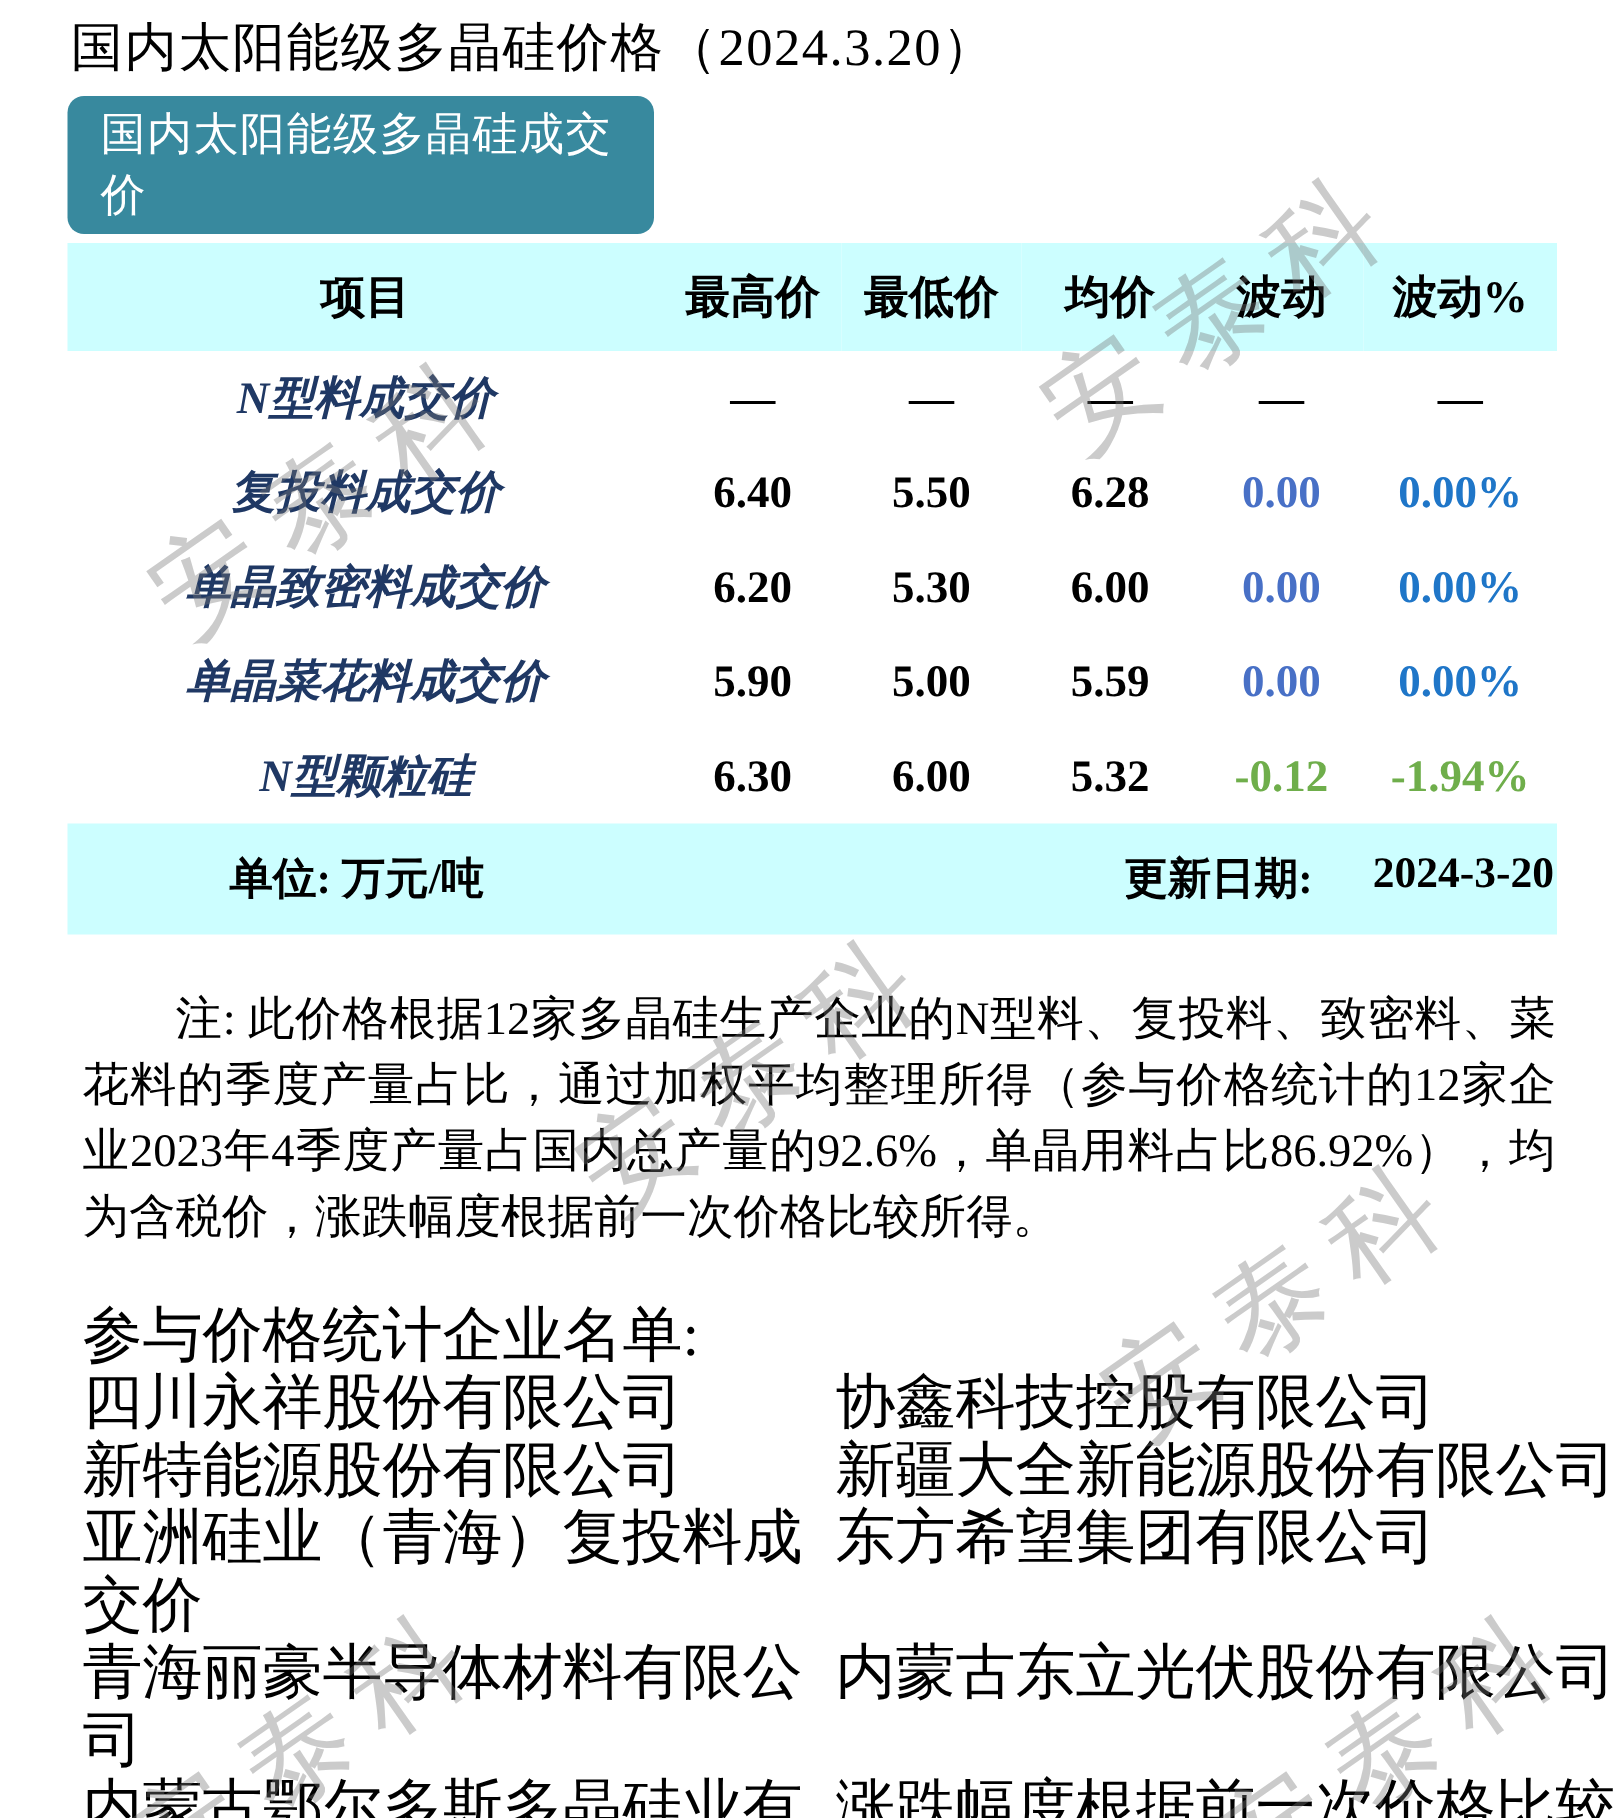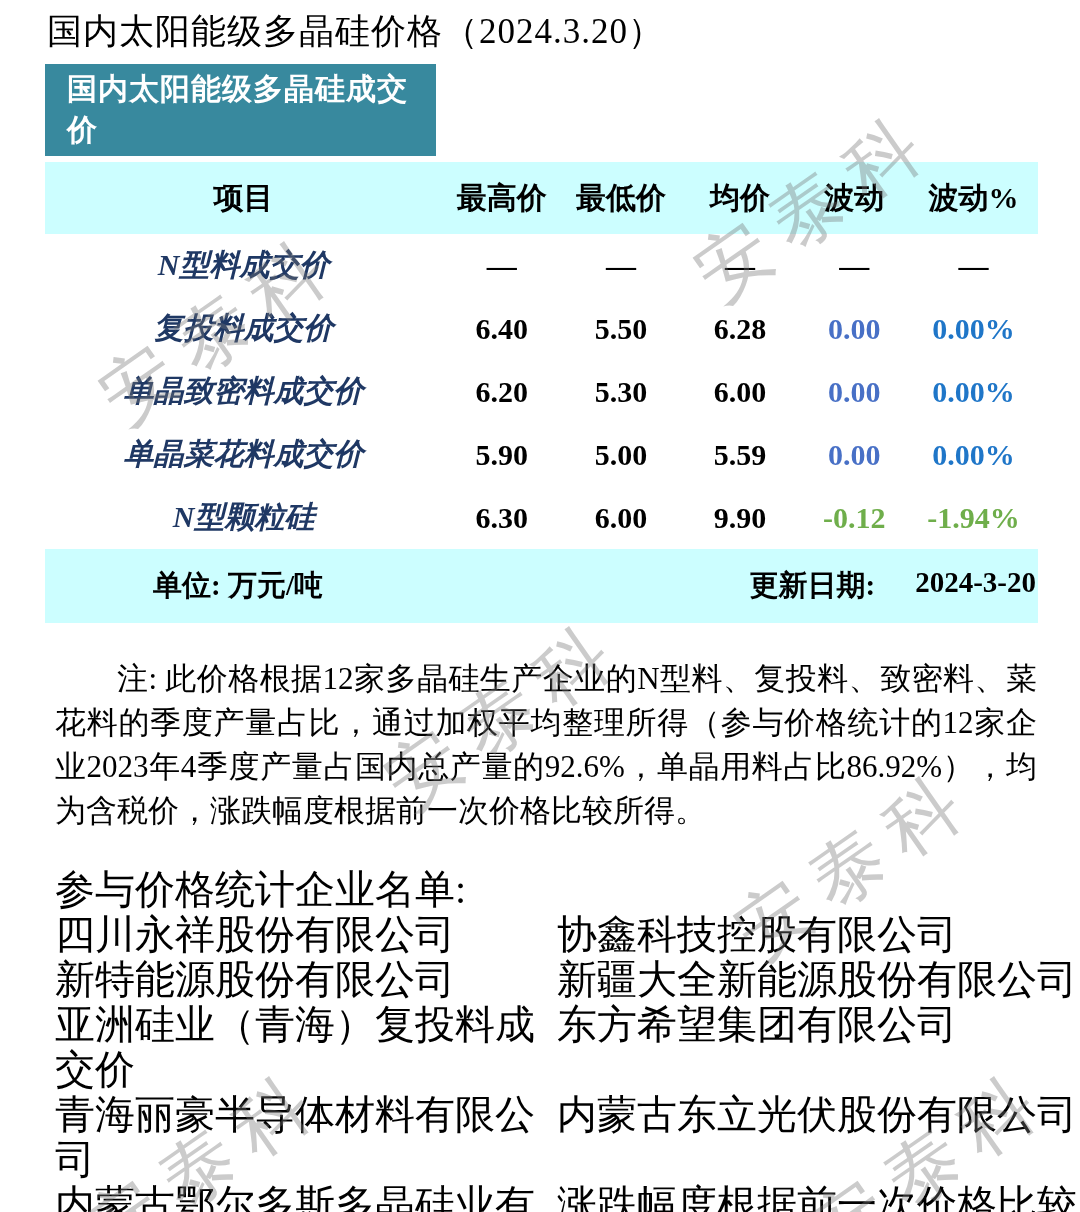--- a/index.html
+++ b/index.html
@@ -27,22 +27,23 @@
     font-size:35px;
     letter-spacing:1px;
   }
   .banner{
     margin:9px 0 0 45px;
     width:391px;height:92px;
     background:var(--teal);
     color:#fff;
     display:flex;align-items:center;
     padding-left:22px;
-    font-size:30px;font-weight:bold;
+    font-size:30px;font-weight:normal;
     letter-spacing:1px;
+    border-radius:11px;
   }
   table.price{
     margin:6px 0 0 45px;
     width:993px;
     border-collapse:collapse;
     table-layout:fixed;
   }
   table.price th,table.price td{
     text-align:center;vertical-align:middle;
     font-weight:bold;font-size:30px;
@@ -170,21 +171,21 @@
         <td class="num">5.90</td>
         <td class="num">5.00</td>
         <td class="num">5.59</td>
         <td class="chg flat">0.00</td>
         <td class="pct flat">0.00%</td>
       </tr>
       <tr class="data-row">
         <td class="item-name">N型颗粒硅</td>
         <td class="num">6.30</td>
         <td class="num">6.00</td>
-        <td class="num">9.90</td>
+        <td class="num">5.32</td>
         <td class="chg down">-0.12</td>
         <td class="pct down">-1.94%</td>
       </tr>
     </tbody>
   </table>
 
   <div class="table-footer">
     <span class="unit">单位: 万元/吨</span>
     <span class="update">
       <span>更新日期:</span>

